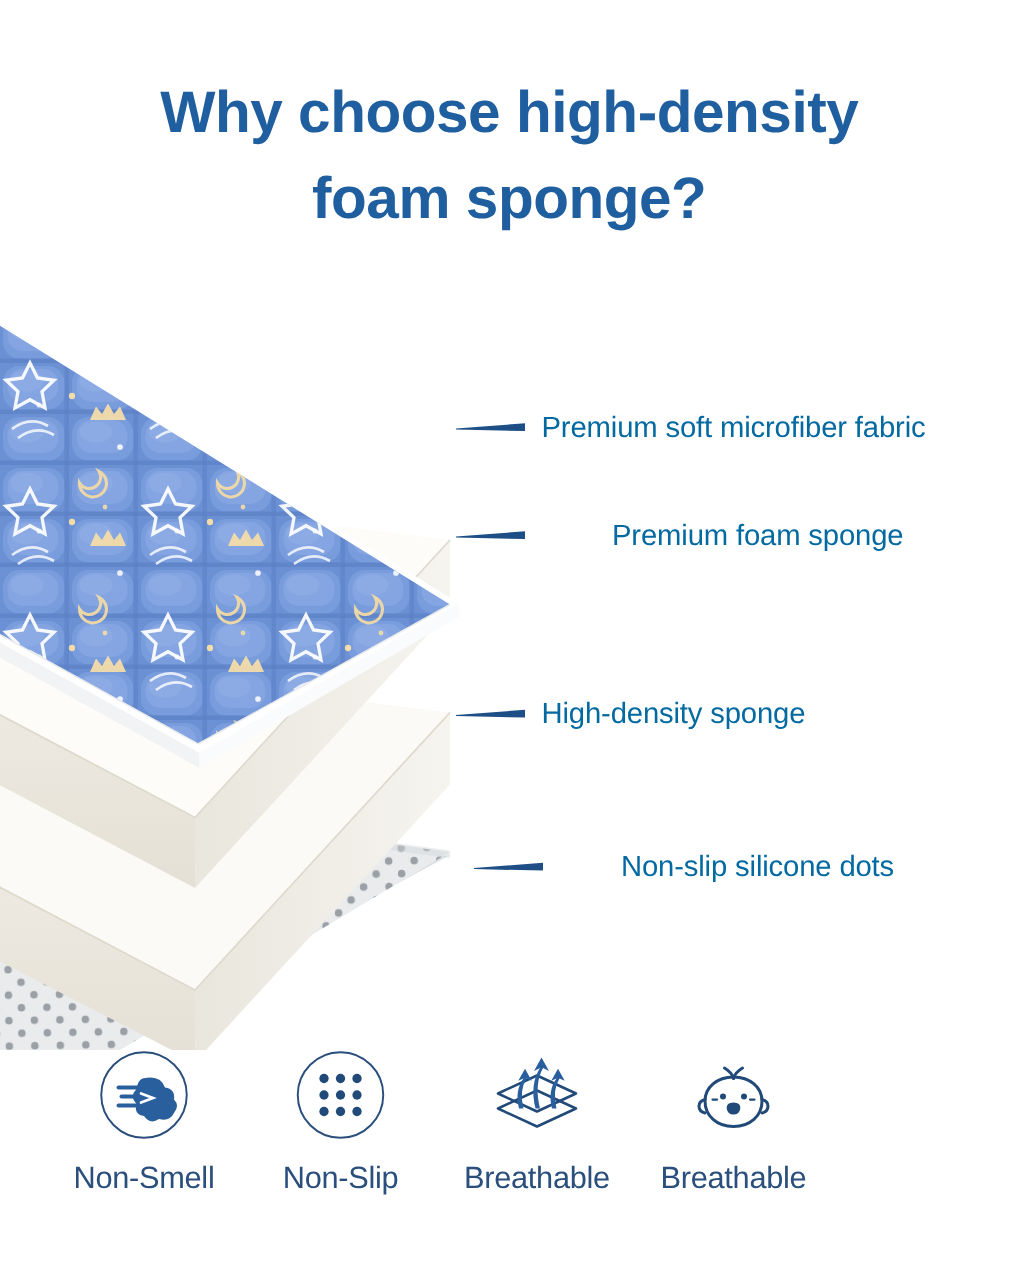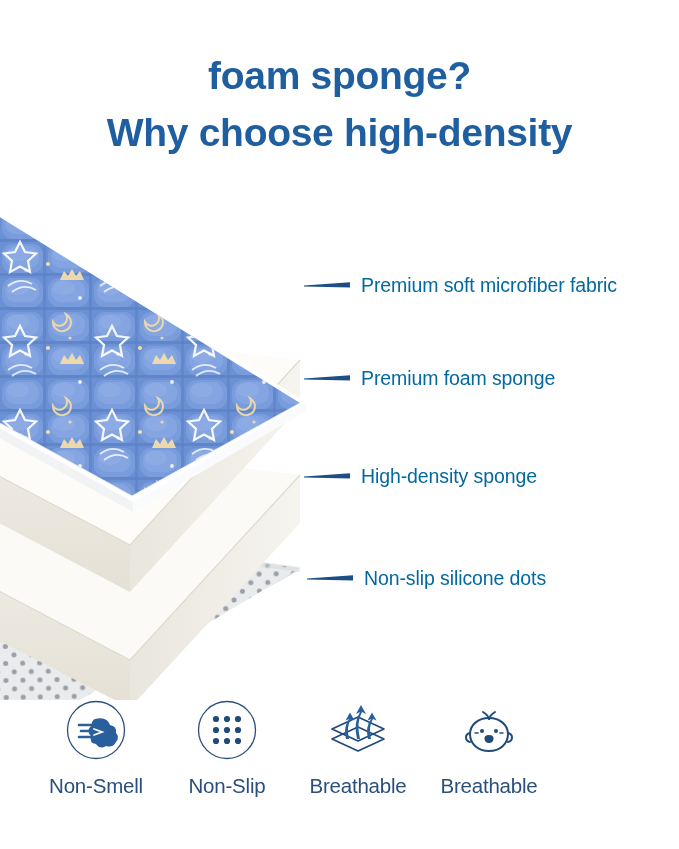--- a/index.html
+++ b/index.html
@@ -91,22 +91,22 @@
     white-space: nowrap;
     letter-spacing: -0.2px;
   }
 </style>
 </head>
 <body>
 
 <div id="page">
 
   <div id="title-block">
+    <span class="tline">Why choose high-density</span>
     <span class="tline">foam sponge?</span>
-    <span class="tline">Why choose high-density</span>
   </div>
 
   <div id="illustration">
     <svg width="420" height="560" viewBox="0 0 420 560" xmlns="http://www.w3.org/2000/svg">
       <defs>
 
         <pattern id="quiltPuffs" width="46" height="34" patternUnits="userSpaceOnUse">
           <rect width="46" height="34" fill="#6b90d4"></rect>
           <rect x="2" y="2" width="41" height="29" rx="11" fill="#799cdc"></rect>
           <rect x="5" y="4" width="34" height="22" rx="10" fill="#84a5e1"></rect>
@@ -194,35 +194,35 @@
     </svg>
   </div>
 
   <div class="callout" style="left:304px; top:270px;">
     <svg class="leader" width="48" height="12" viewBox="0 0 48 12">
       <polygon points="0,6.6 46,3.2 46,8.4 0,7.4" fill="#1d4f86"></polygon>
     </svg>
     <span class="callout-label">Premium soft microfiber fabric</span>
   </div>
 
-  <div class="callout" style="left:304px; top:363px;">
+  <div class="callout" style="left:304px; top:342px;gap:47px;">
     <svg class="leader" width="48" height="12" viewBox="0 0 48 12">
       <polygon points="0,6.6 46,3.2 46,8.4 0,7.4" fill="#1d4f86"></polygon>
     </svg>
     <span class="callout-label">Premium foam sponge</span>
   </div>
 
   <div class="callout" style="left:304px; top:461px;">
     <svg class="leader" width="48" height="12" viewBox="0 0 48 12">
       <polygon points="0,6.6 46,3.2 46,8.4 0,7.4" fill="#1d4f86"></polygon>
     </svg>
     <span class="callout-label">High-density sponge</span>
   </div>
 
-  <div class="callout" style="left:307px; top:563px;">
+  <div class="callout" style="left:316px; top:563px;gap:41px;">
     <svg class="leader" width="48" height="12" viewBox="0 0 48 12">
       <polygon points="0,6.6 46,3.2 46,8.4 0,7.4" fill="#1d4f86"></polygon>
     </svg>
     <span class="callout-label">Non-slip silicone dots</span>
   </div>
 
   <div id="features">
 
     <div class="feature">
       <div class="feature-icon">

